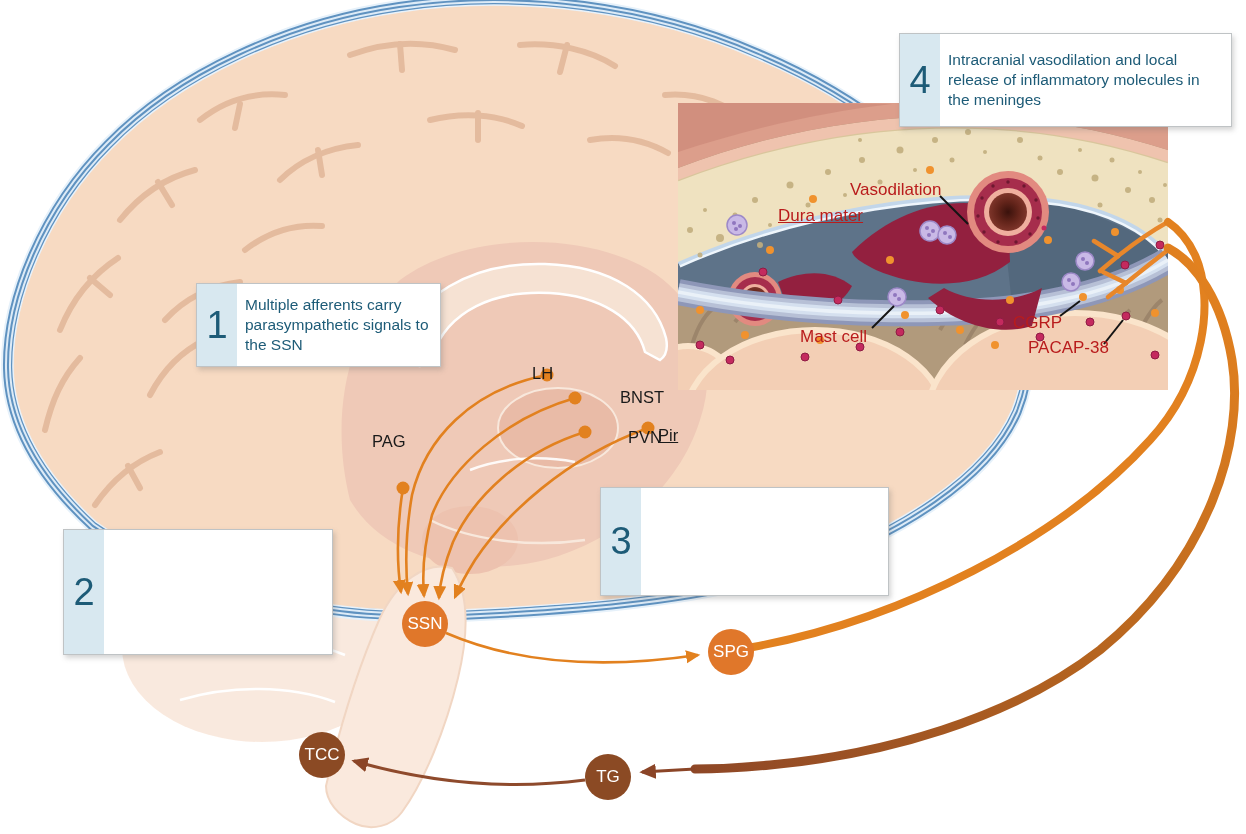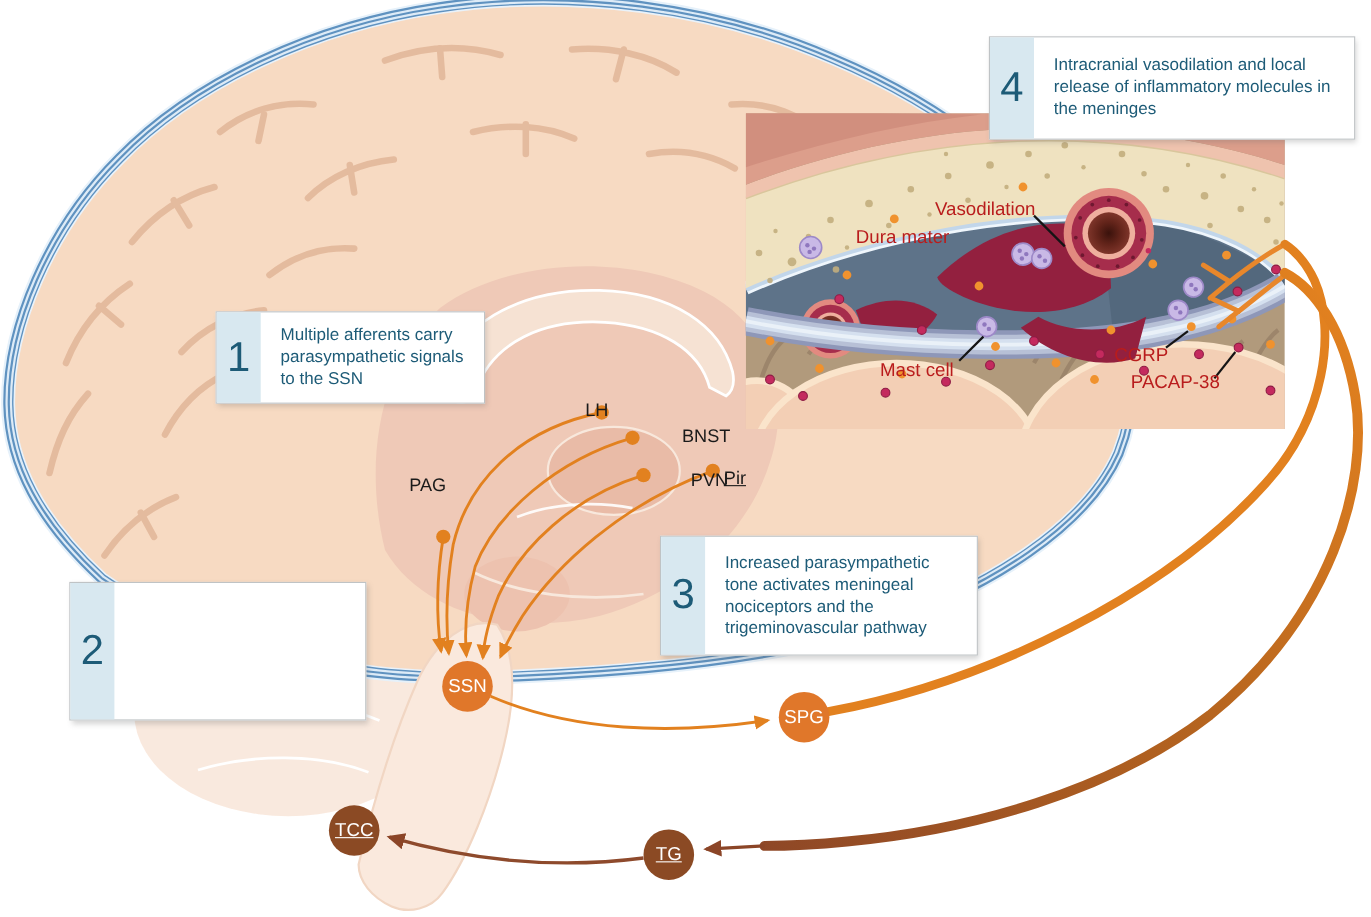--- a/index.html
+++ b/index.html
@@ -11,28 +11,28 @@
   .step-box{
     position:absolute;display:flex;align-items:stretch;background:#ffffff;
     border:1px solid #bfc3c5;box-shadow:2px 3px 5px rgba(100,100,100,.28);
     box-sizing:border-box;z-index:5;
   }
   .step-num{
     background:#d8e8f0;color:#1d5b77;display:flex;align-items:center;justify-content:center;
     font-size:38px;width:40px;flex:0 0 40px;
   }
   .step-text{
-    color:#1d5b77;font-size:15.5px;line-height:1.27;padding:9px 18px;align-self:center;
+    color:#1d5b77;font-size:15.5px;line-height:1.27;padding:9px 8px;align-self:center;
   }
   .node{
     position:absolute;width:46px;height:46px;border-radius:50%;display:flex;
     align-items:center;justify-content:center;color:#ffffff;font-size:17px;z-index:4;
   }
   .node.orange{background:#e0772a;}
-  .node.brown{background:#8b4a24;text-decoration:underline;}
+  .node.brown{background:#8b4a24;}
   .blabel{position:absolute;color:#1a1a1a;font-size:16.5px;z-index:3;}
   .ilabel{position:absolute;color:#b91c1c;font-size:17px;z-index:3;white-space:nowrap;}
 </style>
 </head>
 <body>
 
 <div id="stage">
 
 <svg id="art" width="1246" height="834" viewBox="0 0 1246 834">
   <defs>
@@ -346,37 +346,36 @@
 
 <div class="step-box" style="left:196px;top:283px;width:245px;height:84px;">
   <div class="step-num">1</div>
   <div class="step-text">Multiple afferents carry parasympathetic signals to the SSN</div>
 </div>
 <div class="step-box" style="left:63px;top:529px;width:270px;height:126px;">
   <div class="step-num">2</div>
 </div>
 <div class="step-box" style="left:600px;top:487px;width:289px;height:109px;">
   <div class="step-num">3</div>
-  <div class="step-text">Increased parasympathetic tone activates meningeal nociceptors and the trigeminovascular pathway</div>
 </div>
 <div class="step-box" style="left:899px;top:33px;width:333px;height:94px;">
   <div class="step-num">4</div>
   <div class="step-text">Intracranial vasodilation and local release of inflammatory molecules in the meninges</div>
 </div>
 
 <div class="node orange" style="left:402px;top:601px;">SSN</div>
 <div class="node orange" style="left:708px;top:629px;">SPG</div>
 <div class="node brown" style="left:299px;top:732px;">TCC</div>
 <div class="node brown" style="left:585px;top:754px;">TG</div>
 
 <div class="blabel" style="left:532px;top:364px;">LH</div>
 <div class="blabel" style="left:588px;top:388px;margin-left:32px;">BNST</div>
 <div class="blabel" style="left:596px;top:428px;margin-left:32px;">PVN</div>
 <div class="blabel" style="left:658px;top:426px;text-decoration:underline;">Pir</div>
 <div class="blabel" style="left:372px;top:432px;text-align:right;">PAG</div>
 
 <div class="ilabel" style="left:850px;top:180px;">Vasodilation</div>
-<div class="ilabel" style="left:778px;top:206px;">Dura mater</div>
+<div class="ilabel" style="left:778px;top:206px;text-decoration:underline;">Dura mater</div>
 <div class="ilabel" style="left:800px;top:327px;">Mast cell</div>
 <div class="ilabel" style="left:1013px;top:313px;">CGRP</div>
 <div class="ilabel" style="left:1028px;top:338px;">PACAP-38</div>
 
 </div>
 
 </body></html>

